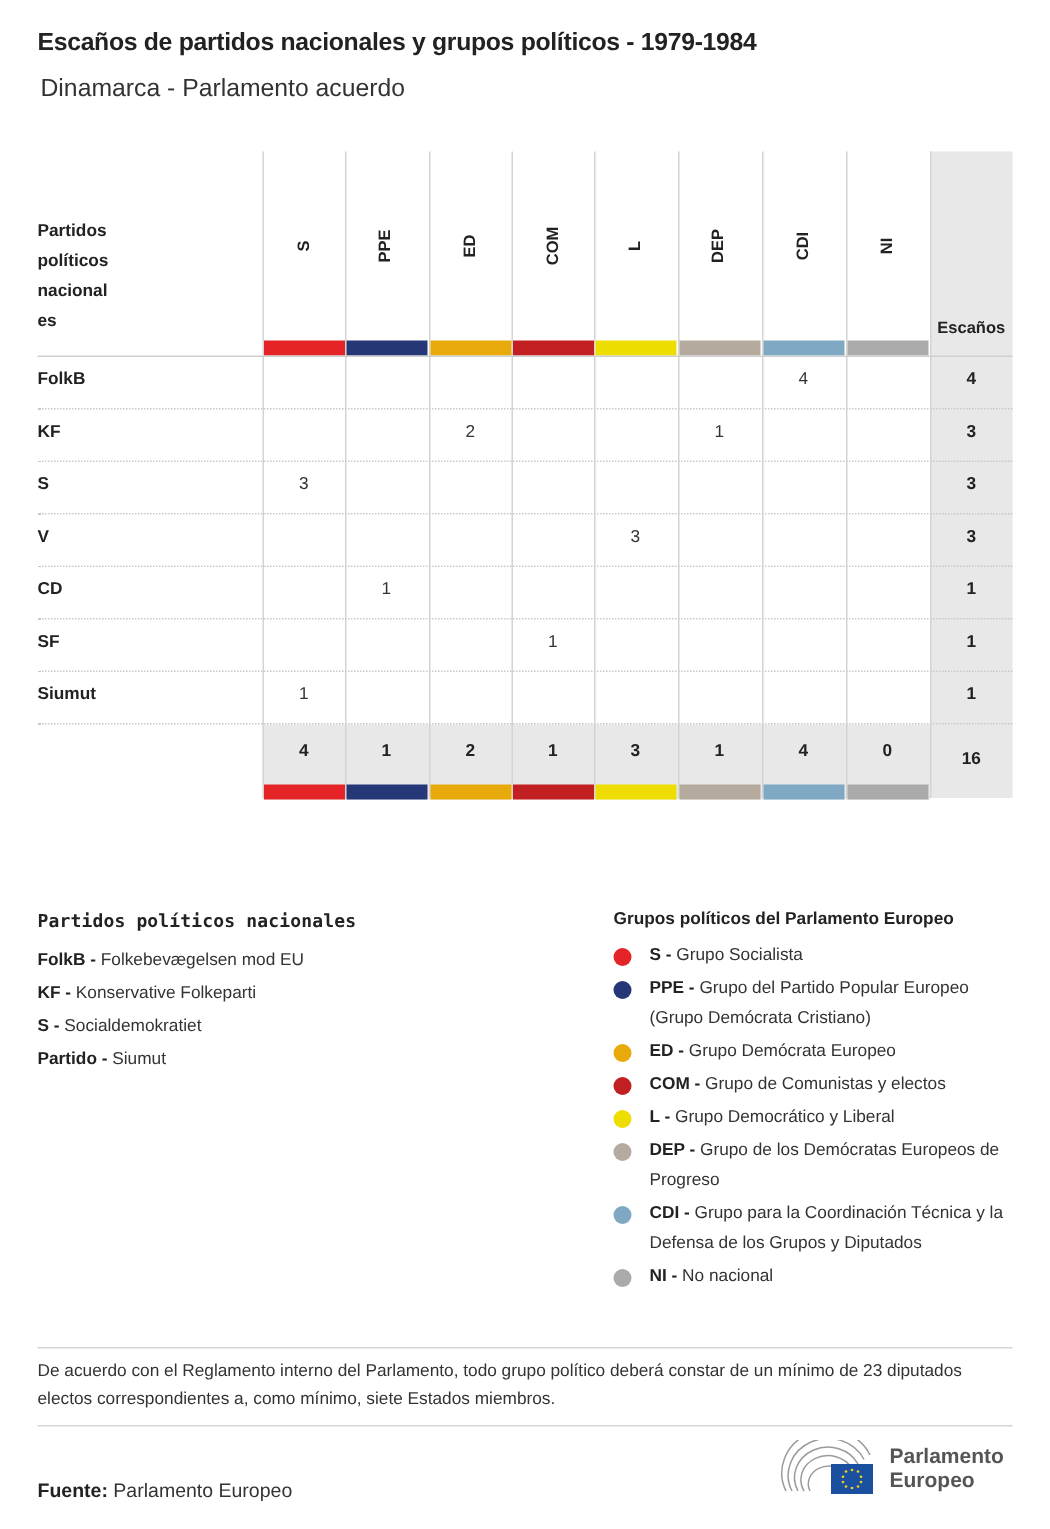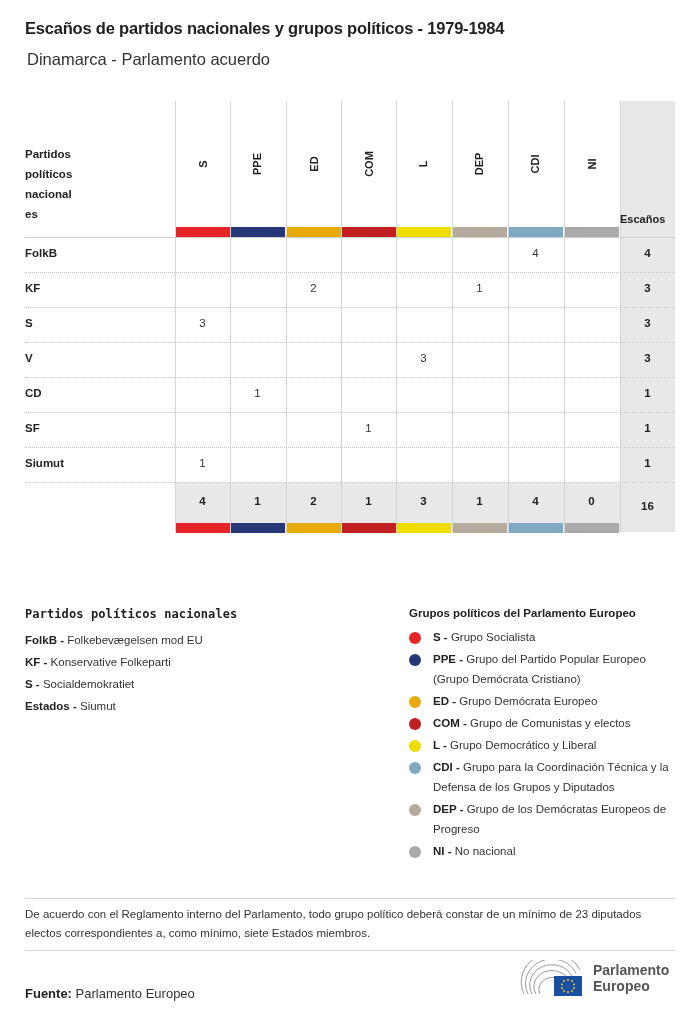--- a/index.html
+++ b/index.html
@@ -5,21 +5,21 @@
   * { box-sizing: border-box; margin: 0; padding: 0; }
   body { width: 700px; height: 1019px; background: #fff; font-family: "Liberation Sans", sans-serif; color: #222; position: relative; overflow: hidden; }
   .title { position: absolute; left: 25px; top: 19px; font-size: 16.5px; font-weight: bold; color: #222; letter-spacing: -0.2px; }
   .subtitle { position: absolute; left: 27px; top: 50px; font-size: 16.5px; color: #333; }
   .col-line { position: absolute; top: 101px; height: 431px; width: 1px; background: #d4d4d4; }
   .total-col { position: absolute; left: 620px; top: 101px; width: 55px; height: 431px; background: #e8e8e8; }
   .total-row-bg { position: absolute; left: 175px; top: 483px; width: 445px; height: 50px; background: #e8e8e8; }
   .head-label { position: absolute; left: 25px; top: 144px; font-size: 11.5px; font-weight: bold; line-height: 20px; width: 60px; }
   .group-head { position: absolute; top: 101px; height: 126px; width: 55px; display: flex; align-items: center; justify-content: center; }
   .group-head span { transform: rotate(-90deg); font-size: 11px; font-weight: bold; white-space: nowrap; display: inline-block; }
-  .escanos-head { position: absolute; left: 620px; top: 213px; width: 38px; text-align: center; font-size: 11px; font-weight: bold; }
+  .escanos-head { position: absolute; left: 620px; top: 213px; width: 55px; text-align: center; font-size: 11px; font-weight: bold; }
   .bar { position: absolute; height: 10px; width: 54px; }
   .sep { position: absolute; left: 25px; width: 650px; height: 0; border-top: 1px dotted #c8c8c8; }
   .sep.solid { border-top: 1px solid #cfcfcf; }
   .party-label { position: absolute; left: 25px; font-size: 11.5px; font-weight: bold; }
   .cell { position: absolute; width: 55px; text-align: center; font-size: 11.5px; color: #333; }
   .cell.tot { font-weight: bold; color: #222; }
 
   .legend-left { position: absolute; left: 25px; top: 607px; }
   .legend-left h3 { font-family: "DejaVu Sans Mono", monospace; font-size: 12px; font-weight: bold; margin-bottom: 8px; letter-spacing: 0.1px; }
   .legend-left .li { font-size: 11.5px; line-height: 22px; color: #333; }
@@ -199,34 +199,34 @@
     <div class="bar" style="left:509px;top:523px;background:#7fa9c2"></div>
     <div class="bar" style="left:565px;top:523px;background:#aaaaaa"></div>
   </div>
 
 <div class="legend-left">
   <h3>Partidos políticos nacionales</h3>
   <div id="nat-items">
       <div class="li"><b>FolkB -</b> <span>Folkebevægelsen mod EU</span></div>
       <div class="li"><b>KF -</b> <span>Konservative Folkeparti</span></div>
       <div class="li"><b>S -</b> <span>Socialdemokratiet</span></div>
-      <div class="li"><b>Estados -</b> <span>Siumut</span></div>
+      <div class="li"><b>Partido -</b> <span>Siumut</span></div>
     </div>
 </div>
 
 <div class="legend-right">
   <h3>Grupos políticos del Parlamento Europeo</h3>
   <div id="grp-items">
       <div class="lr"><span class="dot" style="background:#e42427"></span><b>S -</b> <span>Grupo Socialista</span></div>
       <div class="lr"><span class="dot" style="background:#253777"></span><b>PPE -</b> <span>Grupo del Partido Popular Europeo (Grupo Demócrata Cristiano)</span></div>
       <div class="lr"><span class="dot" style="background:#e8a90b"></span><b>ED -</b> <span>Grupo Demócrata Europeo</span></div>
       <div class="lr"><span class="dot" style="background:#c11f21"></span><b>COM -</b> <span>Grupo de Comunistas y electos</span></div>
       <div class="lr"><span class="dot" style="background:#eedd00"></span><b>L -</b> <span>Grupo Democrático y Liberal</span></div>
+      <div class="lr"><span class="dot" style="background:#b4aa9d"></span><b>DEP -</b> <span>Grupo de los Demócratas Europeos de Progreso</span></div>
       <div class="lr"><span class="dot" style="background:#7fa9c2"></span><b>CDI -</b> <span>Grupo para la Coordinación Técnica y la Defensa de los Grupos y Diputados</span></div>
-      <div class="lr"><span class="dot" style="background:#b4aa9d"></span><b>DEP -</b> <span>Grupo de los Demócratas Europeos de Progreso</span></div>
       <div class="lr"><span class="dot" style="background:#aaaaaa"></span><b>NI -</b> <span>No nacional</span></div>
     </div>
 </div>
 
 <div class="note-line" style="top:898px"></div>
 <div class="note">De acuerdo con el Reglamento interno del Parlamento, todo grupo político deberá constar de un mínimo de 23 diputados electos correspondientes a, como mínimo, siete Estados miembros.</div>
 <div class="note-line" style="top:950px"></div>
 
 <div class="source">
   <b>Fuente:</b>

